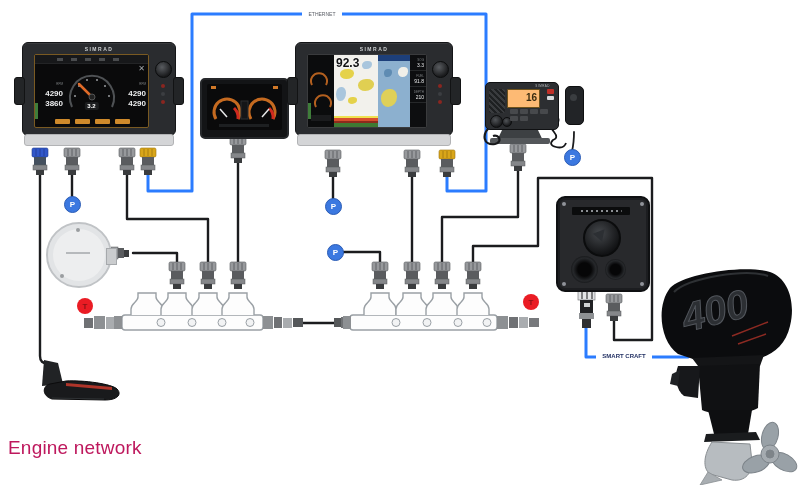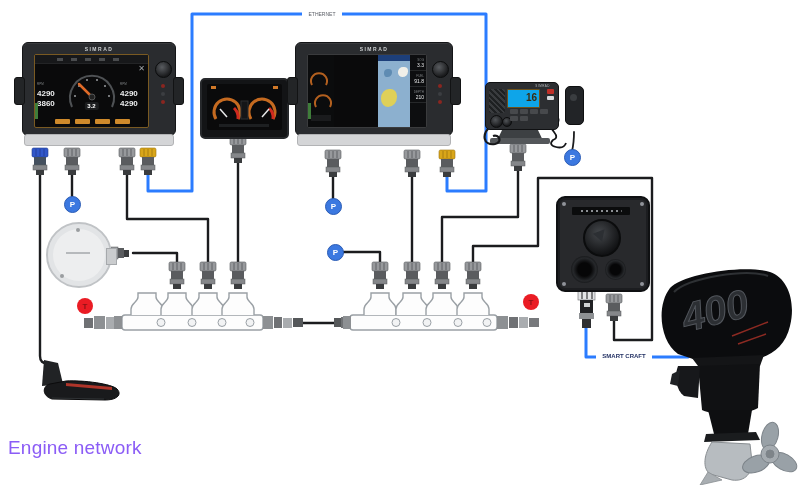--- a/index.html
+++ b/index.html
@@ -15,21 +15,21 @@
   .bracket{position:absolute;background:#d4d5d7;border:1px solid #b2b3b5;border-radius:3px;height:10px;}
   .keys{position:absolute;top:12px;width:20px;}
   .knob{width:15px;height:15px;border-radius:50%;margin:6px auto;border:1px solid #0b0c0d;
         background:radial-gradient(circle at 40% 35%,#595c60,#1a1b1d 70%);}
   .kdot{width:4px;height:4px;border-radius:50%;background:#3c3e41;margin:4px auto;}
   .kdot.red{background:#8a2620;}
   
   .eng-top{position:absolute;top:0;left:0;right:0;height:8px;background:#17181a;border-bottom:1px solid #232426;
            background-image:repeating-linear-gradient(90deg,#4a4c4e 0 6px,#17181a 6px 14px);background-size:60% 3px;background-position:22px 3px;background-repeat:no-repeat;}
   .close-x{position:absolute;right:3px;top:10px;color:#9fa4a8;font-size:8px;line-height:8px;}
-  .rpmcol{position:absolute;top:24px;width:26px;color:#ecedee;font-weight:bold;font-size:8px;line-height:10px;text-align:left;}
+  .rpmcol{position:absolute;top:24px;width:26px;color:#ecedee;font-weight:bold;font-size:8px;line-height:10px;text-align:right;}
   .rpmcol small{display:block;font-size:3px;color:#7d8083;font-weight:normal;}
   .chips{position:absolute;bottom:3px;left:20px;display:flex;gap:5px;}
   .chips i{display:block;width:15px;height:5px;background:#cf8a2b;border-radius:1px;}
   .greentab{position:absolute;left:0;bottom:8px;width:3px;height:16px;background:#3f7d3a;}
   .speedpill{position:absolute;left:50%;transform:translateX(-50%);top:47px;color:#fff;font-size:6px;font-weight:bold;
              background:#1c1d1f;padding:0 3px;border-radius:2px;line-height:8px;}
   
   .col{position:absolute;top:0;bottom:0;}
   .speed-big{position:absolute;left:2px;top:1px;font-size:12px;font-weight:bold;color:#101112;
              text-shadow:0 0 2px #fff,0 0 1px #fff;}
@@ -47,21 +47,21 @@
   
   .vhf{position:absolute;left:483px;top:76px;width:104px;height:80px;}
   .vhf-legs{position:absolute;left:10px;top:48px;width:54px;height:16px;background:#3d4043;
             clip-path:polygon(8% 100%,22% 0,78% 0,92% 100%);}
   .vhf-base{position:absolute;left:7px;top:62px;width:60px;height:6px;background:#54575a;border-radius:2px;}
   .vhf-body{position:absolute;left:2px;top:6px;width:72px;height:46px;background:#2c2e31;
             border:1px solid #101113;border-radius:5px;}
   .vhf-brand{position:absolute;top:1px;right:8px;font-size:3px;color:#b7babd;letter-spacing:.5px;}
   .vhf-grille{position:absolute;left:3px;top:6px;width:16px;height:24px;border-radius:2px;
               background:repeating-linear-gradient(45deg,#1e2022 0 2px,#393b3e 2px 4px);}
-  .vhf-lcd{position:absolute;left:21px;top:6px;width:31px;height:17px;background:#0ea5e9;
+  .vhf-lcd{position:absolute;left:21px;top:6px;width:31px;height:17px;background:#fdba74;
            border:1px solid #6e511a;border-radius:1px;}
   .vhf-ch{position:absolute;right:2px;top:1px;font-size:10px;font-weight:bold;color:#3a2c10;line-height:14px;}
   .vhf-red{position:absolute;right:4px;top:6px;width:7px;height:5px;background:#c03028;border-radius:1px;}
   .vhf-white{position:absolute;right:4px;top:13px;width:7px;height:4px;background:#d8dadc;border-radius:1px;}
   .vhf-knob{position:absolute;border-radius:50%;background:radial-gradient(circle at 40% 35%,#515458,#151618 75%);border:1px solid #0c0d0e;}
   .vhf-btns{position:absolute;left:24px;top:26px;width:40px;display:flex;flex-wrap:wrap;gap:2px;}
   .vhf-btns i{display:block;width:8px;height:5px;background:#47494c;border-radius:1px;}
   .vhf-mic{position:absolute;left:82px;top:10px;width:17px;height:37px;background:#222427;
            border:1px solid #0e0f10;border-radius:5px;}
   .vhf-mic::after{content:"";position:absolute;left:4px;top:7px;width:7px;height:7px;border-radius:50%;background:#3a3d40;}
@@ -82,21 +82,21 @@
            background:#edeeef;border:2px solid #c0c3c6;box-shadow:inset 0 0 0 5px #e2e4e6;}
   .compass::after{content:"";position:absolute;left:18px;top:28px;width:24px;height:2px;background:#b6b9bc;}
   .c-screw{position:absolute;width:4px;height:4px;border-radius:50%;background:#9a9da0;}
   .c-tab{position:absolute;left:58px;top:24px;width:9px;height:15px;background:#caccce;border:1px solid #a6a9ac;}
   
   .mark{position:absolute;border-radius:50%;display:flex;align-items:center;justify-content:center;
         font-weight:bold;}
   .mark.p{width:15px;height:15px;background:#3b78e0;border:1px solid #2b5cb5;color:#fff;font-size:8px;}
   .mark.t{width:16px;height:16px;background:#ea1c24;color:#8a1216;font-size:8px;}
   .wirelabel{position:absolute;background:#fff;text-align:center;color:#5a5e66;}
-  .caption{position:absolute;left:8px;top:437px;font-size:19px;color:#8b5cf6;letter-spacing:.2px;}
+  .caption{position:absolute;left:8px;top:437px;font-size:19px;color:#be185d;letter-spacing:.2px;}
   svg{position:absolute;left:0;top:0;}
   .cable{fill:none;stroke:#1b1c1e;stroke-width:2.4;stroke-linejoin:round;stroke-linecap:round;}
   .cable.thin{stroke-width:1.8;}
   .blue{fill:none;stroke:#2b7cff;stroke-width:3;stroke-linejoin:round;stroke-linecap:round;}
   .bb{fill:#fdfdfd;stroke:#9aa0a5;stroke-width:1.4;}
   .bbc{fill:#f2f3f4;stroke:#9aa0a5;stroke-width:1;}
 </style>
 </head>
 <body>
 
@@ -305,20 +305,29 @@
     <div class="mfd-ear" style="left:-9px"></div>
     <div class="mfd-ear" style="right:-9px"></div>
     <div class="mfd-brand">SIMRAD</div>
     <div class="mfd-screen" style="left:11px;width:118px;height:72px;border-color:#3a3b3d">
       <div class="col" style="left:0;width:26px;background:#0b0c0d">
         <svg width="26" height="72">
           <path d="M4,30 A8,8 0 1 1 18,30" stroke="#b3601f" stroke-width="2" fill="none"></path>
           <path d="M8,52 A8,8 0 1 1 22,52" stroke="#b3601f" stroke-width="2" fill="none"></path>
           <rect x="3" y="60" width="20" height="6" fill="#1a1b1d"></rect>
         </svg>
+      </div>
+      <div class="col" style="left:26px;width:44px;background:#f2f1ec">
+        <div class="blob" style="left:6px;top:14px;width:14px;height:10px;background:#e5d24a"></div>
+        <div class="blob" style="left:24px;top:24px;width:16px;height:12px;background:#e0cf52"></div>
+        <div class="blob" style="left:2px;top:32px;width:10px;height:14px;background:#a9c6dd"></div>
+        <div class="blob" style="left:28px;top:6px;width:10px;height:8px;background:#a9c6dd"></div>
+        <div class="blob" style="left:14px;top:42px;width:9px;height:7px;background:#e5d24a"></div>
+        <div class="speed-big">92.3</div>
+        <div class="sonar"></div>
       </div>
       <div class="col" style="left:70px;width:32px;background:#8cb0cf">
         <div style="position:absolute;left:0;top:0;width:100%;height:6px;background:#1d3f7a"></div>
         <div class="blob" style="left:3px;top:34px;width:16px;height:18px;background:#dfd058"></div>
         <div class="blob" style="left:20px;top:12px;width:10px;height:10px;background:#f0efe9"></div>
         <div class="blob" style="left:6px;top:14px;width:8px;height:8px;background:#5f8cb3"></div>
       </div>
       <div class="col" style="left:102px;width:16px;background:#0d0e10">
         <div class="datarow"><small>SOG</small><span>3.3</span></div>
         <div class="datarow"><small>FUEL</small><span>91.8</span></div>

